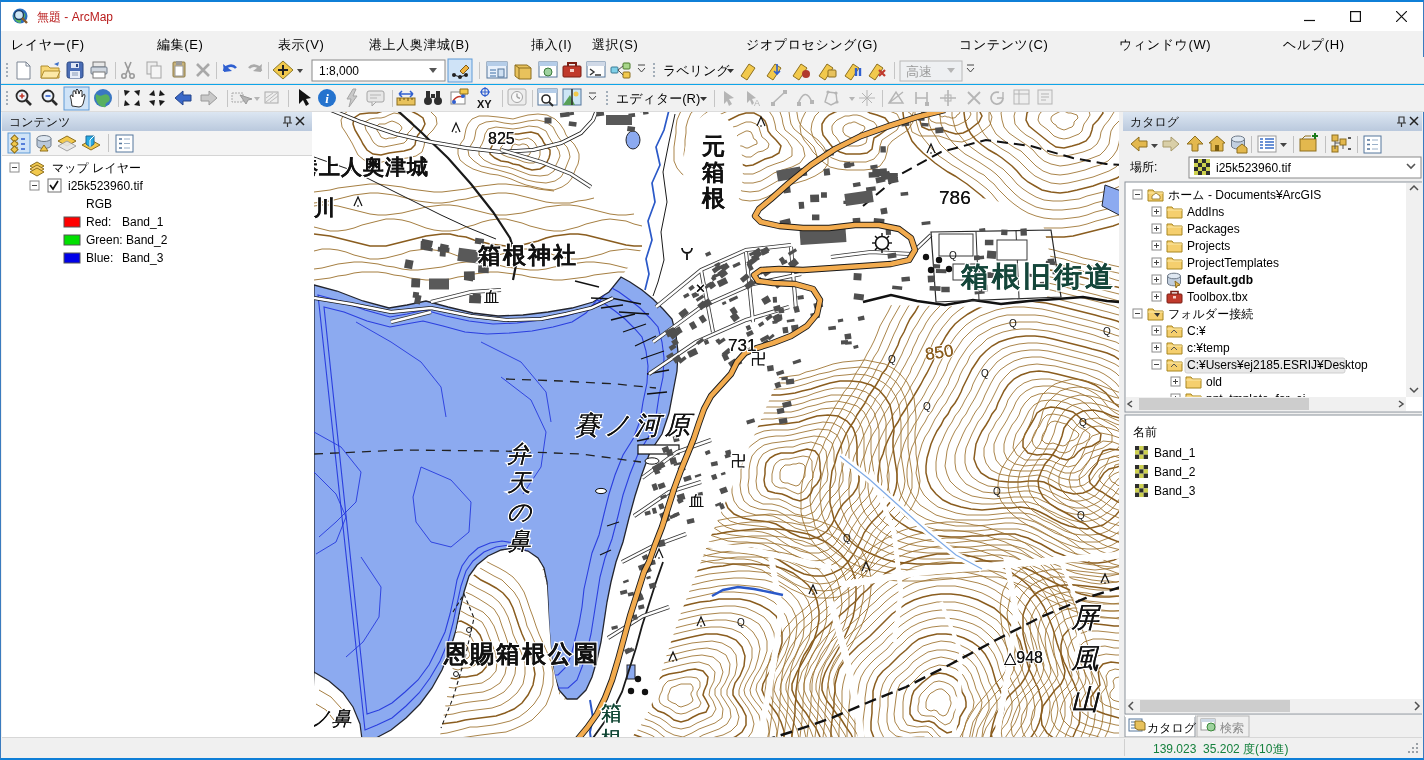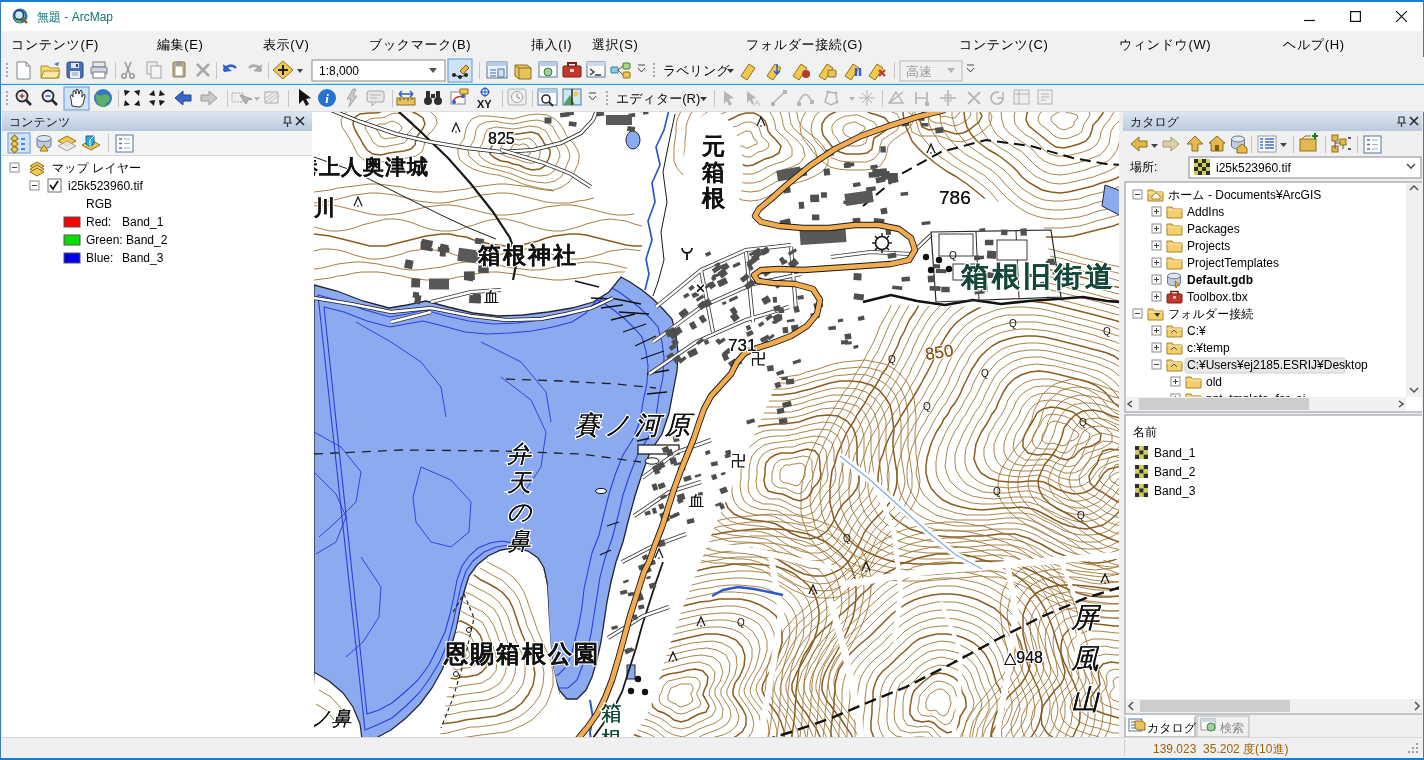--- a/index.html
+++ b/index.html
@@ -1,26 +1,26 @@
 <!DOCTYPE html>
 <html><head><meta charset="utf-8"><style>
 *{margin:0;padding:0;box-sizing:border-box}
 html,body{width:1424px;height:760px;overflow:hidden;font-family:'Liberation Sans',sans-serif;background:#f0f0f0}
 .win{position:absolute;inset:0;border:1px solid #3a7bbf;border-top:2px solid #0f7fd7;border-bottom:2px solid #0f7fd7;background:#f0f0f0}
 .titlebar{position:absolute;left:0;top:0;width:100%;height:29px;background:#fff}
 .title-ico{position:absolute;left:11px;top:6px;width:17px;height:17px}
-.title-txt{position:absolute;left:36px;top:7px;font-size:12px;color:#0f766e}
+.title-txt{position:absolute;left:36px;top:7px;font-size:12px;color:#b91c1c}
 .caption{position:absolute;top:0;width:45px;height:29px;color:#111;text-align:center;line-height:29px;font-size:13px}
 .menubar{position:absolute;left:0;top:29px;width:100%;height:26px;background:#f1f1f1;font-size:13px;color:#000;letter-spacing:0.6px}
 .menubar span{position:absolute;top:5px}
 .tb{position:absolute;left:0;width:100%;height:27px;background:#0ea5e9}
 .tb svg{position:absolute;left:0;top:0}
 .lpanel{position:absolute;left:1px;top:110px;width:367px;bottom:21px;background:#fff;border-right:2px solid #8a9199;overflow:hidden}
 .rpanel{position:absolute;left:1122px;top:110px;right:1px;bottom:21px;background:#15803d;overflow:hidden}
-.statusbar{position:absolute;left:1px;right:1px;bottom:2px;height:19px;background:#f0f0f0;border-top:1px solid #d7d7d7;font-size:12px;color:#a16207}
+.statusbar{position:absolute;left:1px;right:1px;bottom:2px;height:19px;background:#f0f0f0;border-top:1px solid #d7d7d7;font-size:12px;color:#15803d}
 </style></head>
 <body>
 <div class="win">
  <div class="titlebar">
   <svg class="title-ico" viewBox="0 0 17 17">
         <circle cx="8" cy="8" r="7.5" fill="#2a6fc0"></circle>
         <path d="M2,5 q4,2 6,0 q3,-2 5,1 q1,3 -2,5 q-3,1 -2,4 q-5,0 -7,-5 q-1,-3 0,-5" fill="#5cb85c"></path>
         <circle cx="7" cy="7" r="4.5" fill="#cfe6f5" stroke="#1a3a6a" stroke-width="1.4"></circle>
         <path d="M10,10 L15,15" stroke="#8a5a2a" stroke-width="2.4"></path>
       </svg>
@@ -29,27 +29,27 @@
           <path d="M0,5.5 h11" stroke="#111" stroke-width="1.2"></path>
         </svg></span>
   <span class="caption" style="left:1332px"><svg width="11" height="11" viewBox="0 0 11 11" style="margin-top:9px">
           <rect x="0.6" y="0.6" width="9.8" height="9.8" fill="none" stroke="#111" stroke-width="1.2"></rect>
         </svg></span>
   <span class="caption" style="left:1378px"><svg width="11" height="11" viewBox="0 0 11 11" style="margin-top:9px">
           <path d="M0,0 L11,11 M11,0 L0,11" stroke="#111" stroke-width="1.2"></path>
         </svg></span>
  </div>
  <div class="menubar">
-  <span style="left:10px">コンテンツ(F)</span>
+  <span style="left:10px">レイヤー(F)</span>
       <span style="left:156px">編集(E)</span>
-      <span style="left:262px">表示(V)</span>
-      <span style="left:368px">ブックマーク(B)</span>
+      <span style="left:277px">表示(V)</span>
+      <span style="left:368px">港上人奥津城(B)</span>
       <span style="left:530px">挿入(I)</span>
       <span style="left:591px">選択(S)</span>
-      <span style="left:745px">フォルダー接続(G)</span>
+      <span style="left:745px">ジオプロセシング(G)</span>
       <span style="left:958px">コンテンツ(C)</span>
       <span style="left:1118px">ウィンドウ(W)</span>
       <span style="left:1282px">ヘルプ(H)</span>
  </div>
  <div class="tb" style="top:55px;height:28px">
       <svg width="1424" height="27" xmlns="http://www.w3.org/2000/svg">
         <rect width="1424" height="27" fill="#f1f1f1"></rect>
         <rect y="26" width="1424" height="1" fill="#e0e0e0"></rect>
         <rect x="5" y="6" width="2" height="2" fill="#a3aeb9"></rect>
         <rect x="5" y="10" width="2" height="2" fill="#a3aeb9"></rect>

